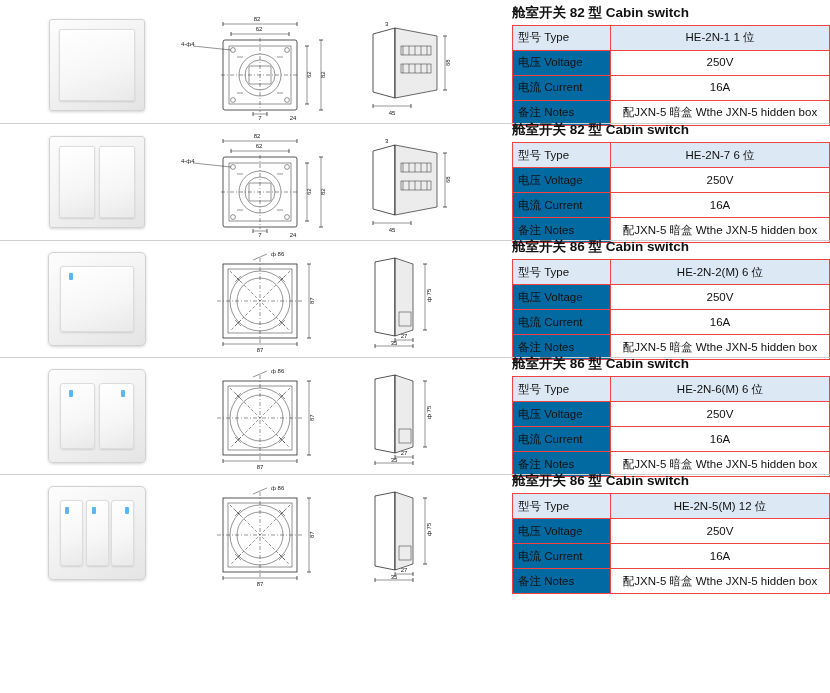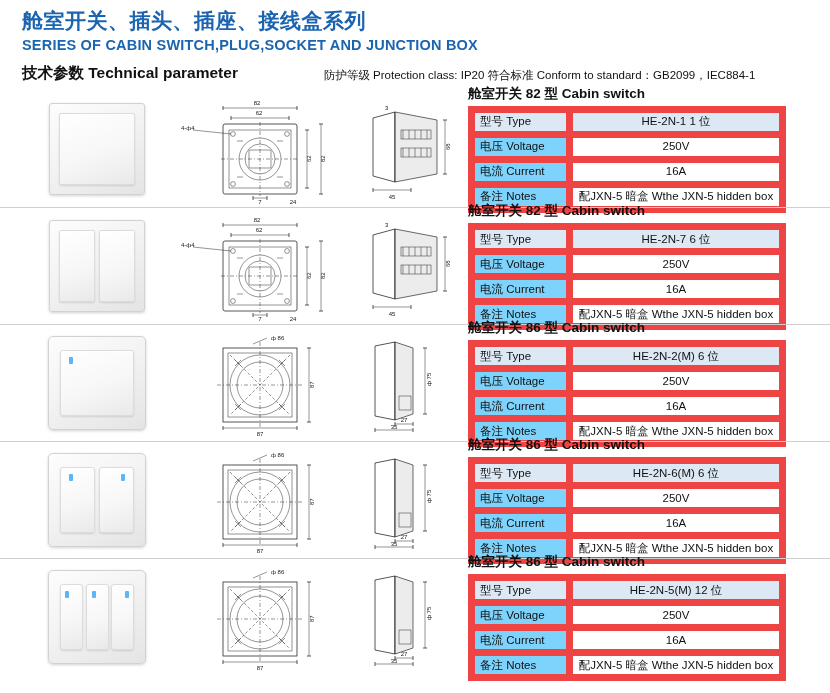--- a/index.html
+++ b/index.html
@@ -50,21 +50,21 @@
     display: flex; align-items: center; justify-content: center;
   }
   .cell-draw1 {
     width: 175px; flex: 0 0 175px;
     display: flex; align-items: center; justify-content: center;
   }
   .cell-draw2 {
     width: 115px; flex: 0 0 115px;
     display: flex; align-items: center; justify-content: center;
   }
-  .cell-spec { flex: 1 1 auto; padding-left: 6px; }
+  .cell-spec { flex: 1 1 auto; padding-left: 6px; margin-left: 44px; }
 
   
   .plate {
     position: relative;
     background: linear-gradient(150deg,#fdfdfd 0%, #f3f3f3 45%, #e4e4e4 100%);
     border: 1px solid #d2d2d2;
     border-radius: 3px;
     box-shadow: 0 1px 3px rgba(0,0,0,0.18);
   }
   .plate-82 { width: 96px; height: 92px; }
@@ -96,53 +96,45 @@
     font-size: 13.5px; font-weight: bold; color: #111;
     margin-bottom: 3px;
   }
   table.spec {
     border-collapse: collapse;
     width: 318px;
     font-size: 11.5px;
     color: #111;
   }
   table.spec td {
-    border: 7px solid #ef4444;
+    border: 1px solid #ef4444;
     height: 25px;
     padding: 0 5px;
     line-height: 15px;
   }
-  table.spec td.k { width: 98px; text-align: left; background: #7dd3fc; }
+  table.spec td.k { width: 98px; text-align: left; background: #0369a1; }
   table.spec td.v { text-align: center; }
   table.spec tr.hl td { background: #dce8f4; }
 
   
   svg { display: block; }
   .ln { stroke: #2b2b2b; stroke-width: .8; fill: none; }
   .lnt { stroke: #2b2b2b; stroke-width: .5; fill: none; }
   .dsh { stroke: #2b2b2b; stroke-width: .5; fill: none; stroke-dasharray: 3 2; }
   .dsh2 { stroke: #2b2b2b; stroke-width: .5; fill: none; stroke-dasharray: 4 2 1 2; }
   .fillw { fill: #ffffff; stroke: #2b2b2b; stroke-width: .8; }
   .fillg { fill: #ececec; stroke: #2b2b2b; stroke-width: .7; }
   .dim { font-size: 6px; fill: #1a1a1a; font-family: "Liberation Sans", sans-serif; }
   .dimv { font-size: 6px; fill: #1a1a1a; font-family: "Liberation Sans", sans-serif; }
 </style>
 </head>
 <body>
 
 <div class="page">
 
-  <div class="header">
-    <div class="title-cn">舱室开关、插头、插座、接线盒系列</div>
-    <div class="title-en">SERIES OF CABIN SWITCH,PLUG,SOCKET AND JUNCTION BOX</div>
-    <div class="subrow">
-      <div class="tech-param">技术参数 Technical parameter</div>
-      <div class="protect">防护等级 Protection class: IP20  符合标准 Conform to standard：GB2099，IEC884-1</div>
-    </div>
-  </div>
 
   <div class="rows">
 
     <div class="row">
       <div class="cell-photo">
         <div class="plate plate-82">
           <div class="rocker g1-82"></div>
         </div>
       </div>
 

